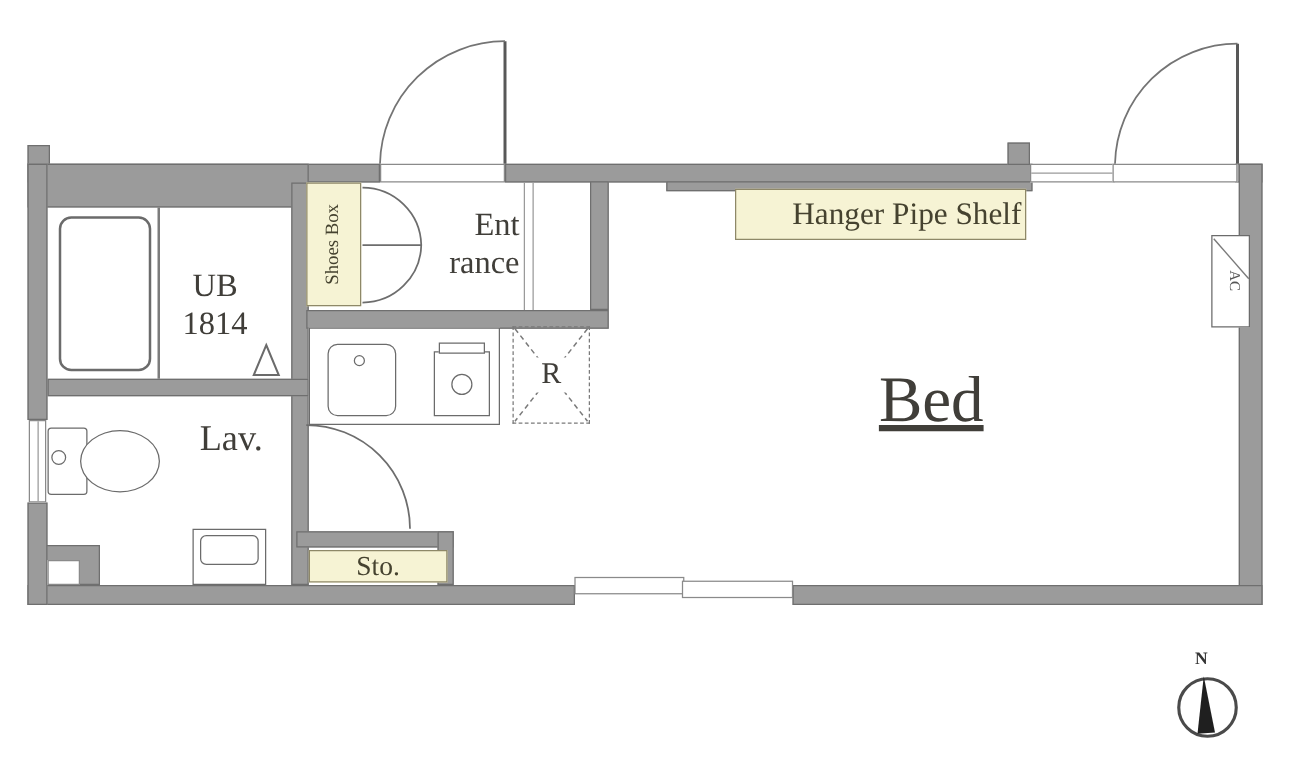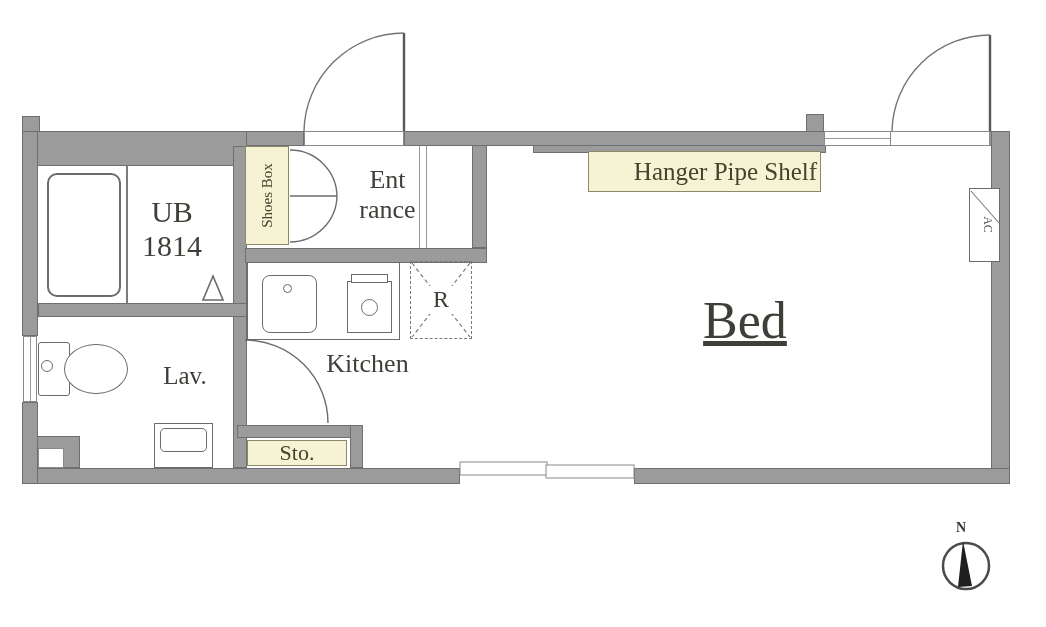--- a/index.html
+++ b/index.html
@@ -51,21 +51,21 @@
   <div class="win" style="left:304px;top:131px;width:100px;height:15px;"></div>
   <div class="win" style="left:890px;top:131px;width:100px;height:15px;"></div>
   <div class="thin" style="left:419px;top:146px;width:8px;height:102px;border-left:1px solid #9a9a9a;border-right:1px solid #9a9a9a;"></div>
 
   <div class="tag" style="left:245px;top:146px;width:44px;height:99px;">
     <span style="transform:rotate(-90deg);white-space:nowrap;font-size:15px;">Shoes Box</span>
   </div>
   <div class="tag" style="left:588px;top:151px;width:233px;height:41px;font-size:25px;padding-left:42px;">
     <span>Hanger Pipe Shelf</span>
   </div>
-  <div class="tag" style="left:247px;top:440px;width:100px;height:26px;font-size:22px;">
+  <div class="tag" style="left:247px;top:440px;width:111px;height:26px;font-size:22px;">
     <span>Sto.</span>
   </div>
 
   <div class="fix" style="left:47px;top:173px;width:74px;height:124px;border-width:2px;border-radius:10px;"></div>
   <div class="thin" style="left:126px;top:166px;width:2px;height:137px;background:#7c7c7c;"></div>
 
   <div class="fix" style="left:38px;top:342px;width:32px;height:54px;border-radius:3px;"></div>
   <div class="fix" style="left:64px;top:344px;width:64px;height:50px;border-radius:50%;"></div>
   <div class="fix" style="left:41px;top:360px;width:12px;height:12px;border-radius:50%;"></div>
   <div class="fix" style="left:154px;top:423px;width:59px;height:45px;"></div>
@@ -76,33 +76,30 @@
   <div class="fix" style="left:283px;top:284px;width:9px;height:9px;border-radius:50%;border-width:1px;"></div>
   <div class="fix" style="left:347px;top:281px;width:45px;height:52px;"></div>
   <div class="fix" style="left:351px;top:274px;width:37px;height:9px;border-width:1px;"></div>
   <div class="fix" style="left:361px;top:299px;width:17px;height:17px;border-radius:50%;"></div>
   <div class="fix" style="left:410px;top:261px;width:62px;height:78px;border:1.5px dashed #7a7a7a;background:transparent;"></div>
 
   <div class="fix" style="left:969px;top:188px;width:31px;height:74px;border-width:1px;">
     <span style="position:absolute;left:9px;top:28px;transform:rotate(90deg);font-size:12px;color:#555;font-family:'Liberation Serif',serif;">AC</span>
   </div>
 
-  <div class="lbl" style="left:132px;top:196px;width:80px;height:66px;font-size:30px;">
+  <div class="lbl" style="left:132px;top:208px;width:80px;height:66px;font-size:26px;align-items:flex-end;">
     <div>
       <div>UB</div>
       <div>1814</div>
     </div>
   </div>
-  <div class="lbl" style="left:145px;top:360px;width:80px;height:32px;font-size:25px;font-family:Liberation Serif, serif;">
+  <div class="lbl" style="left:145px;top:336px;width:80px;height:32px;font-size:29px;font-family:Liberation Serif, serif;">
     <span>Lav.</span>
   </div>
-  <div class="lbl" style="left:305px;top:347px;width:125px;height:34px;font-size:26px;">
-    <span>Kitchen</span>
-  </div>
-  <div class="lbl" style="left:325px;top:155px;width:125px;height:80px;font-size:26px;">
+  <div class="lbl" style="left:325px;top:155px;width:125px;height:80px;font-size:26px;text-align:right;">
     <div>
       <div>Ent</div>
       <div>rance</div>
     </div>
   </div>
   <div class="lbl" style="left:650px;top:238px;width:190px;height:165px;font-size:52px;line-height:1.3;text-decoration:underline;">
     <div>
       <div>Bed</div>
     </div>
   </div>

